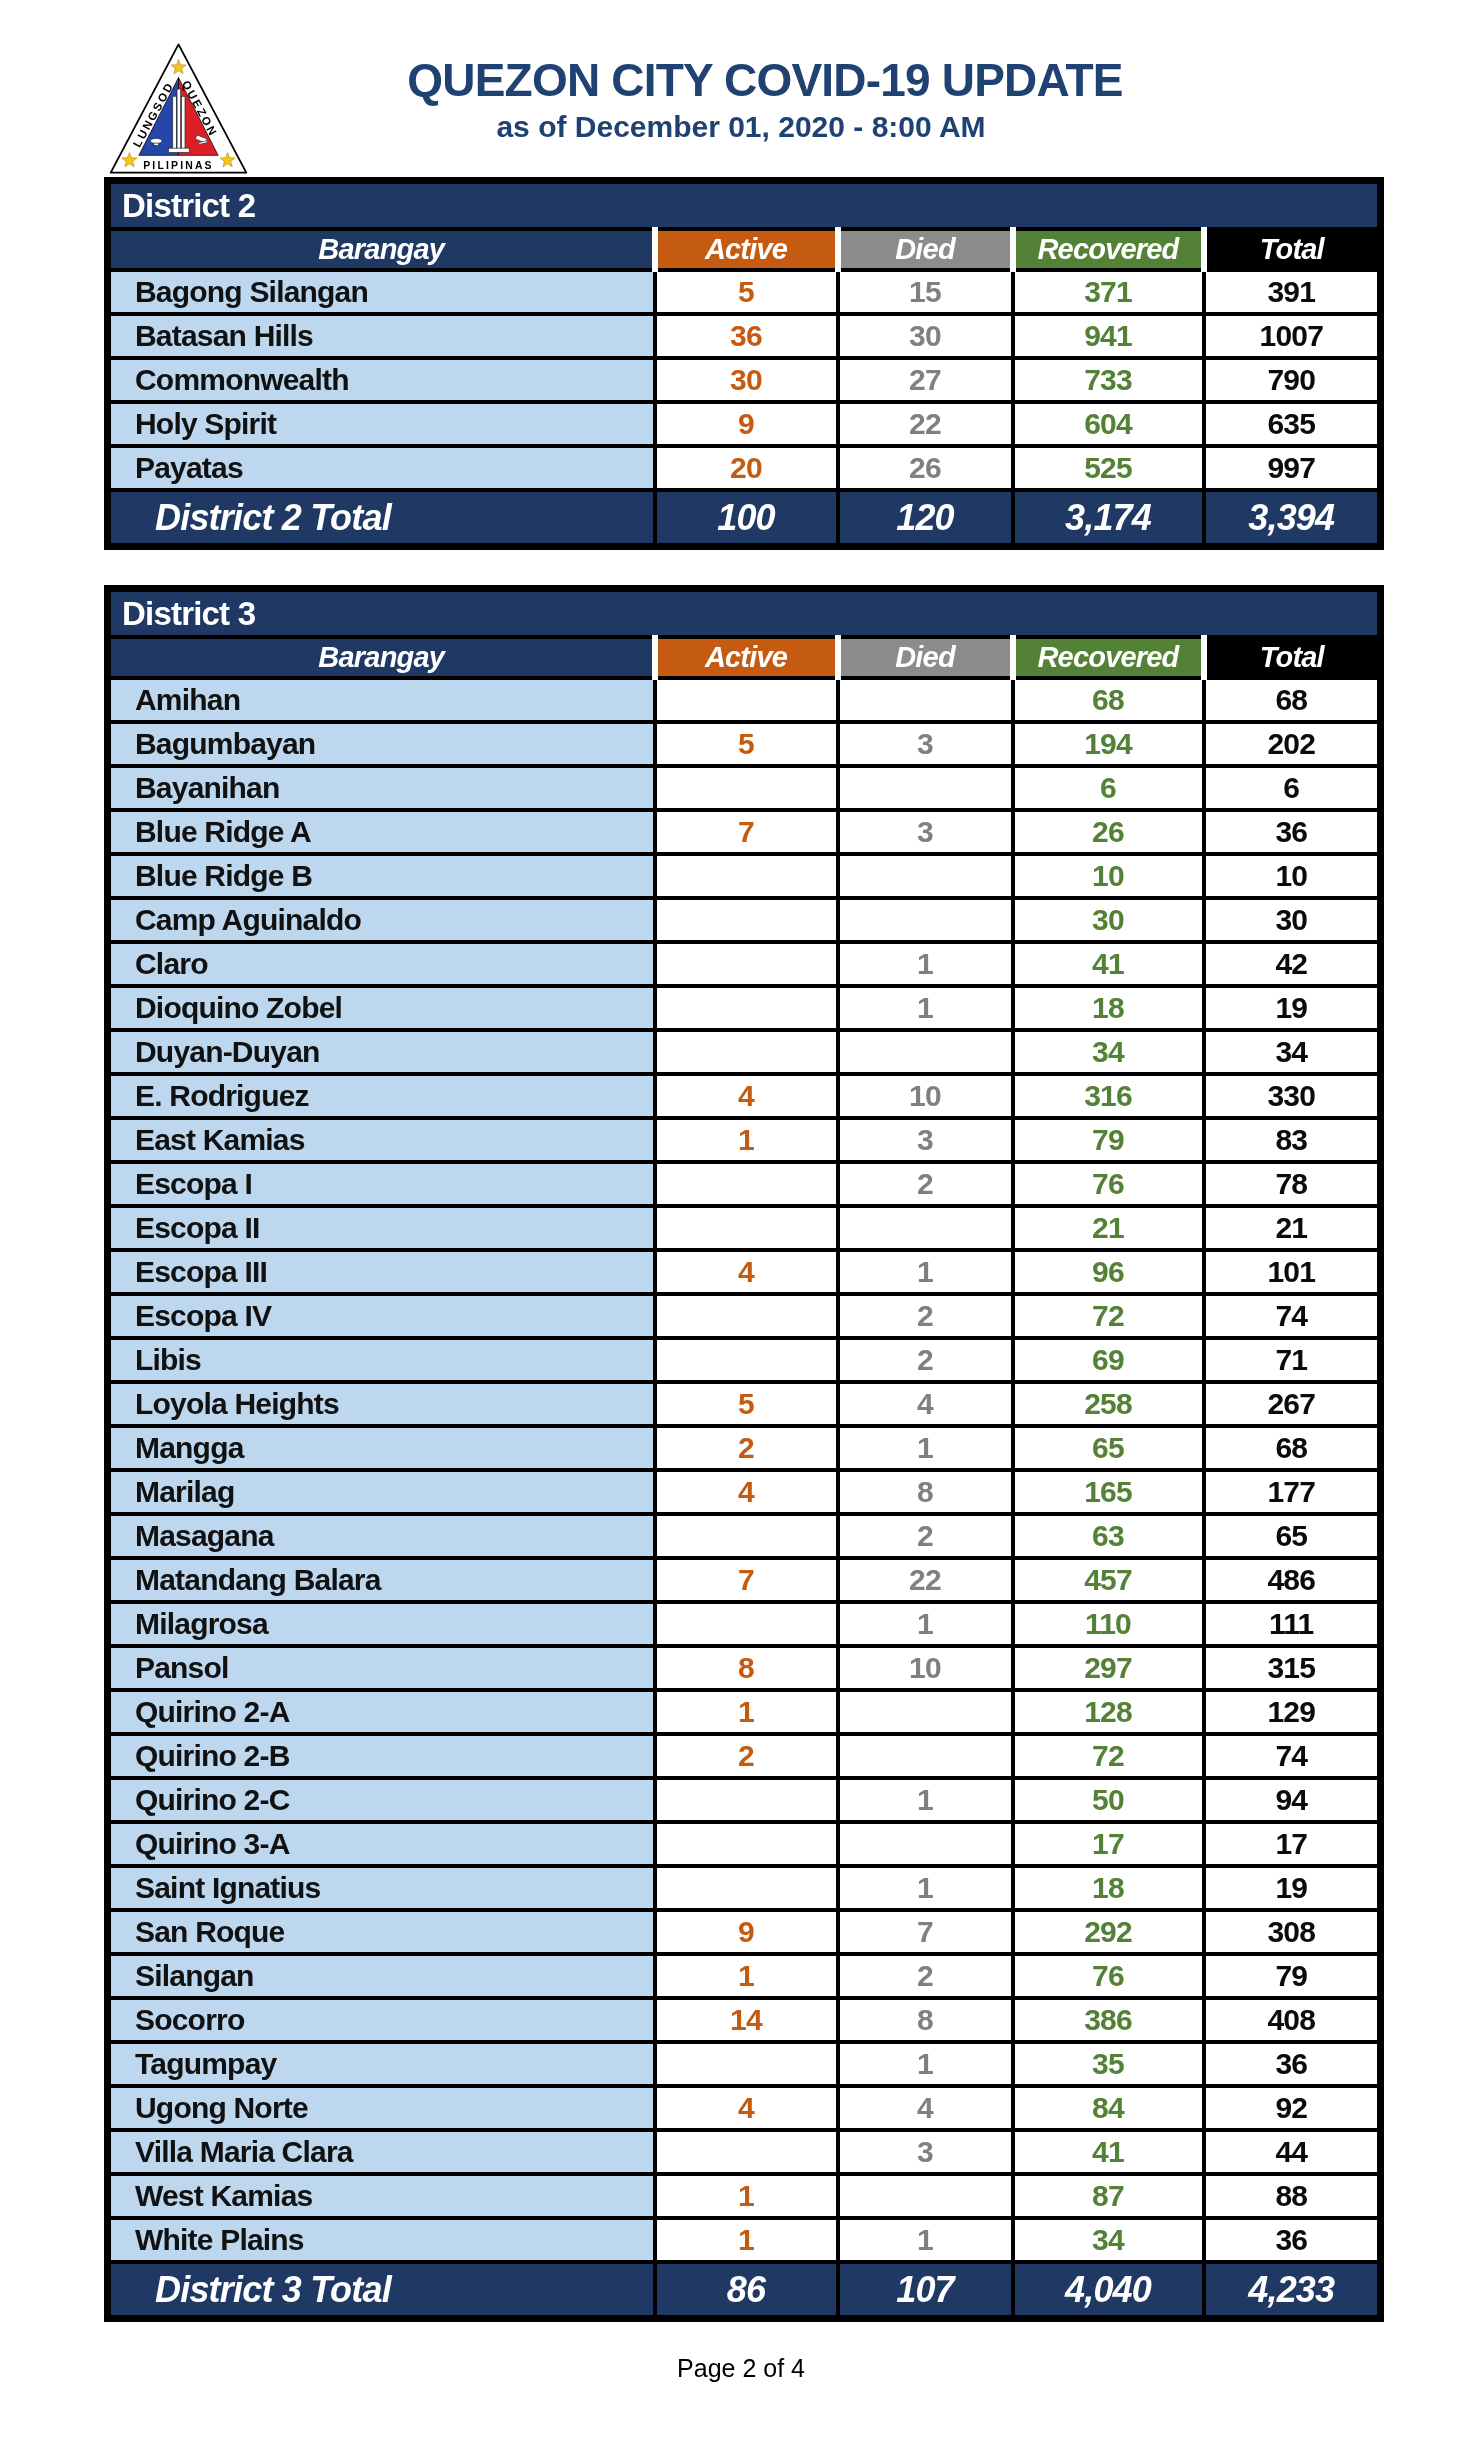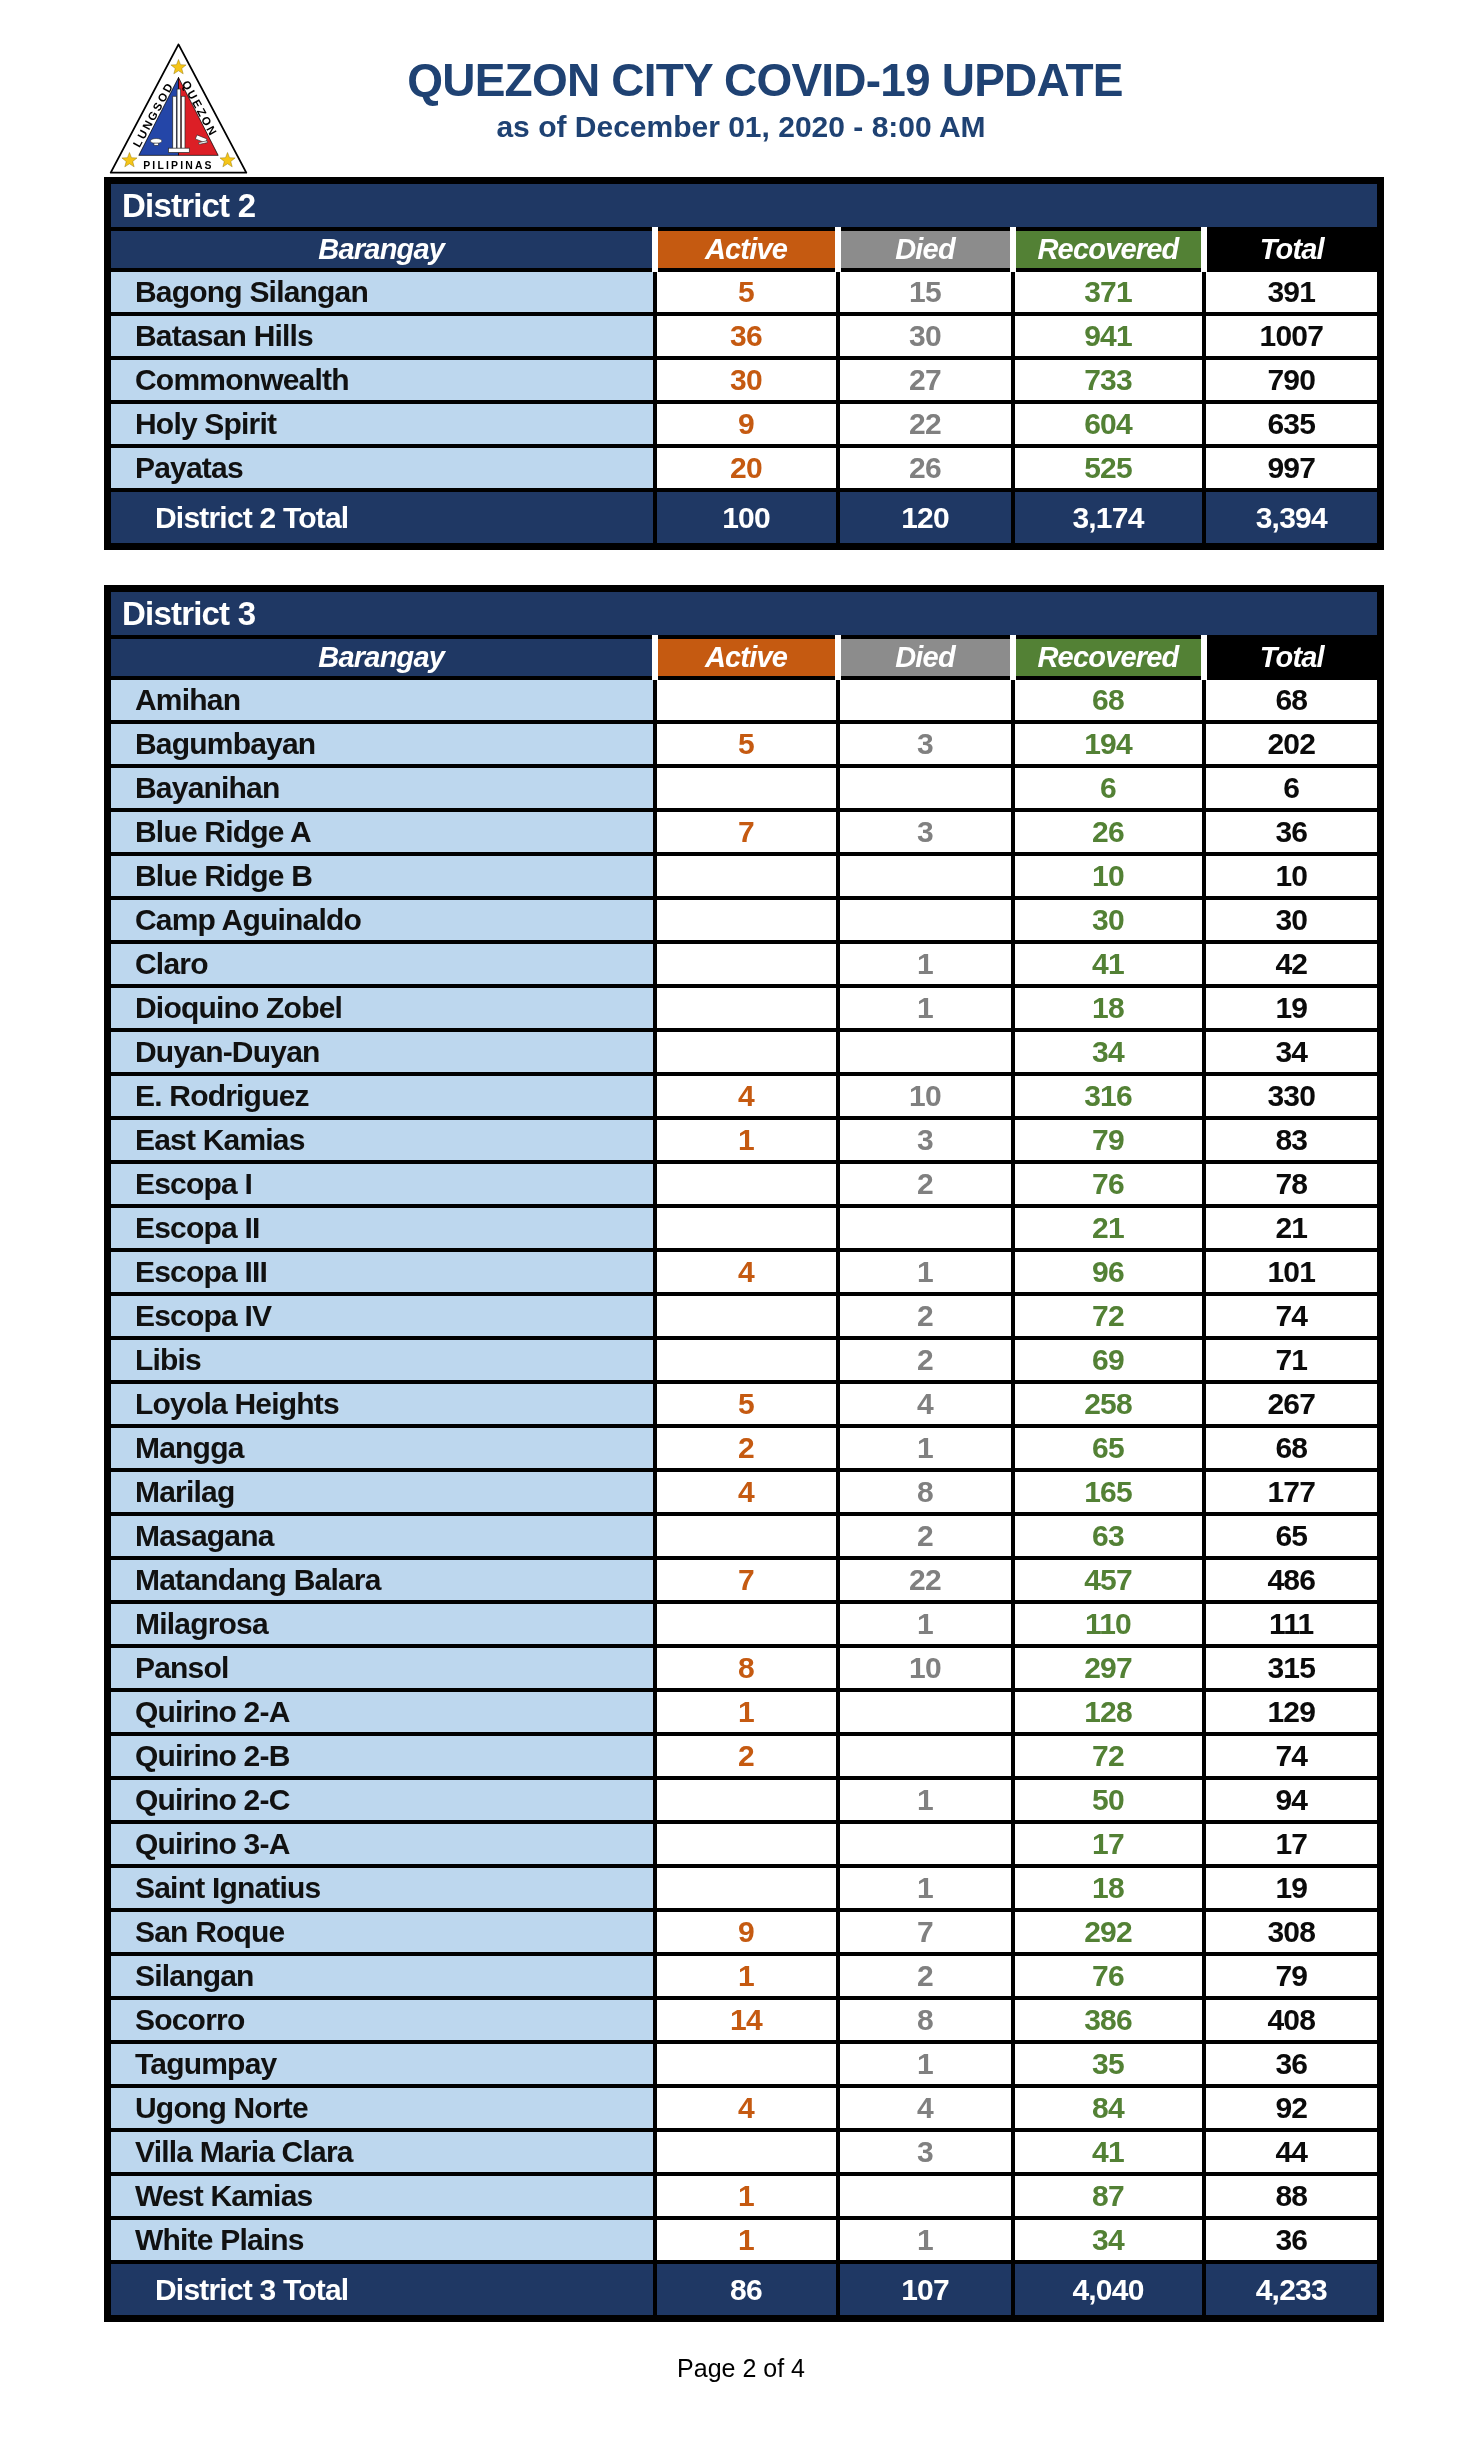--- a/index.html
+++ b/index.html
@@ -44,21 +44,21 @@
   tr.cols th.h3{background:var(--green);}
   tr.cols th.h4{background:var(--header_black);}
   tr.cols th.h1,tr.cols th.h2,tr.cols th.h3,tr.cols th.h4{border-left:6.4px solid #fff;}
   tr.data td{height:40px;font-size:30px;background:#fff;text-align:center;letter-spacing:-0.8px;}
   tr.data td.c0{background:var(--light_blue);color:#111;text-align:left;padding-left:24px;}
   tr.data td.c1{color:var(--orange);}
   tr.data td.c2{color:var(--gray_text);}
   tr.data td.c3{color:var(--green);}
   tr.data td.c4{color:#0b0b0b;}
   tr.total td{
-    background:var(--navy);color:#fff;height:51px;font-size:30px;
+    background:var(--navy);color:#fff;font-style:italic;height:51px;font-size:36px;
     text-align:center;letter-spacing:-0.8px;
   }
   tr.total td.c0{text-align:left;padding-left:44px;}
   tr.total td.c1,tr.total td.c2,tr.total td.c3,tr.total td.c4{border-left:4.8px solid #fff;}
   
   .page-footer{margin-top:32px;text-align:center;font-size:25px;color:#000;font-weight:normal;}
   
   .seal text{font-family:"Liberation Sans",sans-serif;fill:#000;}
 </style>
 </head>

